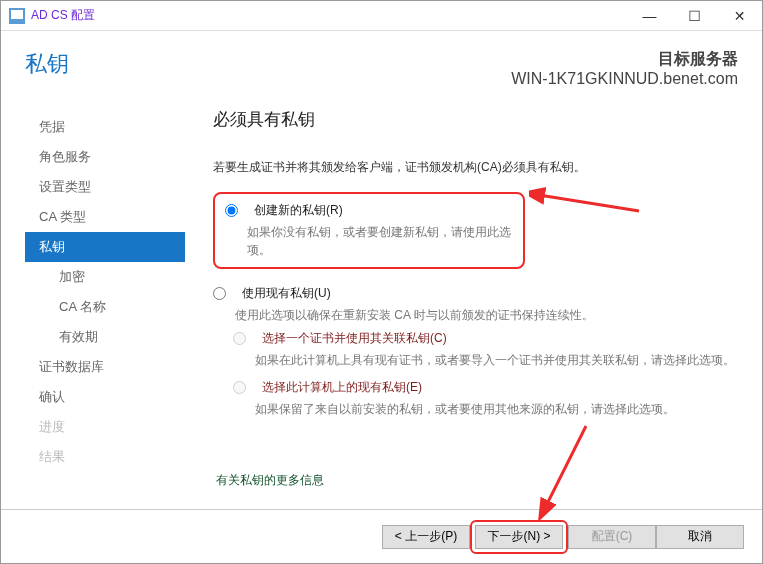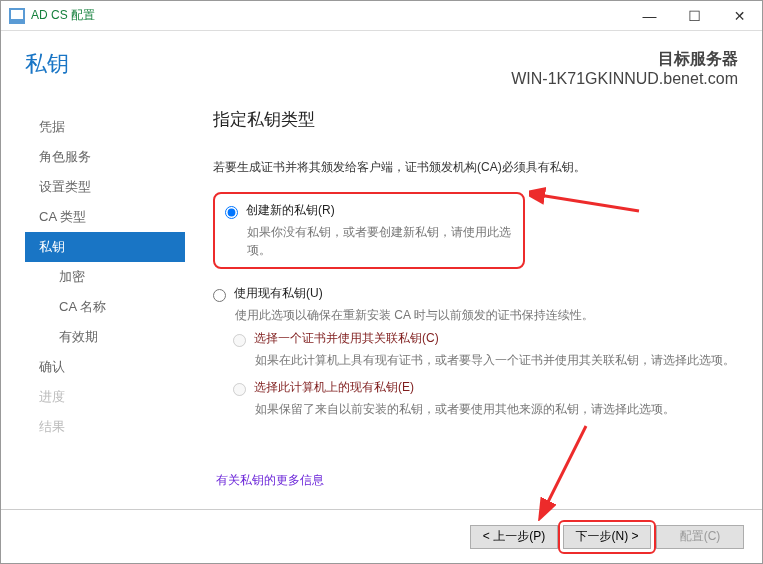--- a/index.html
+++ b/index.html
@@ -22,21 +22,21 @@
     }
     .titlebar .win-icon {
       width: 16px; height: 16px;
       background: #5a9bd5;
       margin-right: 6px;
       position: relative;
     }
     .titlebar .win-icon::after{
       content:""; position:absolute; inset:2px 2px 5px 2px; background:#fff;
     }
-    .titlebar .title-text { font-size: 12px; color: #15803d; }
+    .titlebar .title-text { font-size: 12px; color: #6d28d9; }
     .titlebar .spacer { flex: 1; }
     .win-btn {
       width: 45px; height: 30px;
       display: flex; align-items: center; justify-content: center;
       cursor: pointer;
       font-size: 14px; color: #333;
     }
 
     .header-row {
       display: flex;
@@ -94,32 +94,32 @@
       color: #333;
       margin-bottom: 16px;
     }
     .highlight-box {
       border: 2px solid #ed2b2b;
       border-radius: 8px;
       padding: 8px 10px;
       margin-bottom: 16px;
       width: 312px;
     }
-    .option { display: flex; align-items: flex-end; gap: 8px; margin-bottom: 4px; }
+    .option { display: flex; align-items: flex-start; gap: 16px; margin-bottom: 4px; }
     .option input[type=radio] { margin-top: 2px; }
     .option-label { font-size: 12px; color: #222; }
     .option-sub {
       font-size: 12px; color: #777; margin: 2px 0 10px 22px;
       line-height: 1.5;
     }
     .option-sub.tight { margin-bottom: 6px; }
     .option.sub { margin-left: 20px; }
     .option.sub .option-label { color: #7f1d1d; }
     .more-link {
-      color: #6d28d9;
+      color: #14532d;
       font-size: 12px;
       cursor: pointer;
       position: absolute;
       left: 215px;
       bottom: 74px;
     }
 
     .footer {
       position: absolute;
       bottom: 0; left: 0; right: 0;
@@ -177,27 +177,28 @@
 <div class="content">
   <div class="nav">
     <div class="nav-item">凭据</div>
     <div class="nav-item">角色服务</div>
     <div class="nav-item">设置类型</div>
     <div class="nav-item">CA 类型</div>
     <div class="nav-item selected">私钥</div>
     <div class="nav-item level2">加密</div>
     <div class="nav-item level2">CA 名称</div>
     <div class="nav-item level2">有效期</div>
+    <div class="nav-item">证书数据库</div>
     <div class="nav-item">确认</div>
     <div class="nav-item disabled">进度</div>
     <div class="nav-item disabled">结果</div>
   </div>
 
   <div class="main">
-    <h2>指定私钥类型</h2>
+    <h2>必须具有私钥</h2>
     <div class="descline">若要生成证书并将其颁发给客户端，证书颁发机构(CA)必须具有私钥。</div>
 
     <div class="highlight-box">
       <div class="option">
         <input type="radio" name="pk" checked="" style="">
         <span class="option-label">创建新的私钥(R)</span>
       </div>
       <div class="option-sub tight" style="margin-bottom:0">如果你没有私钥，或者要创建新私钥，请使用此选项。</div>
     </div>
 
@@ -222,20 +223,21 @@
 </div>
 
 <span class="more-link">有关私钥的更多信息</span>
 
 <div class="footer">
   <button class="btn">&lt; 上一步(P)</button>
   <span class="next-highlight">
     <button class="btn">下一步(N) &gt;</button>
   </span>
   <button class="btn disabled">配置(C)</button>
+  <button class="btn">取消</button>
 </div>
 
 <svg class="arrow" style="left:528px; top:180px;" width="120" height="40">
   <defs>
       <marker id="ah1" markerWidth="10" markerHeight="10" refX="2" refY="3" orient="auto">
         <path d="M0,0 L0,6 L8,3 z" fill="#ed2b2b"></path>
       </marker>
     </defs>
   <line x1="110" y1="30" x2="10" y2="14" stroke="#ed2b2b" stroke-width="3" marker-end="url(#ah1)"></line>
 </svg>

